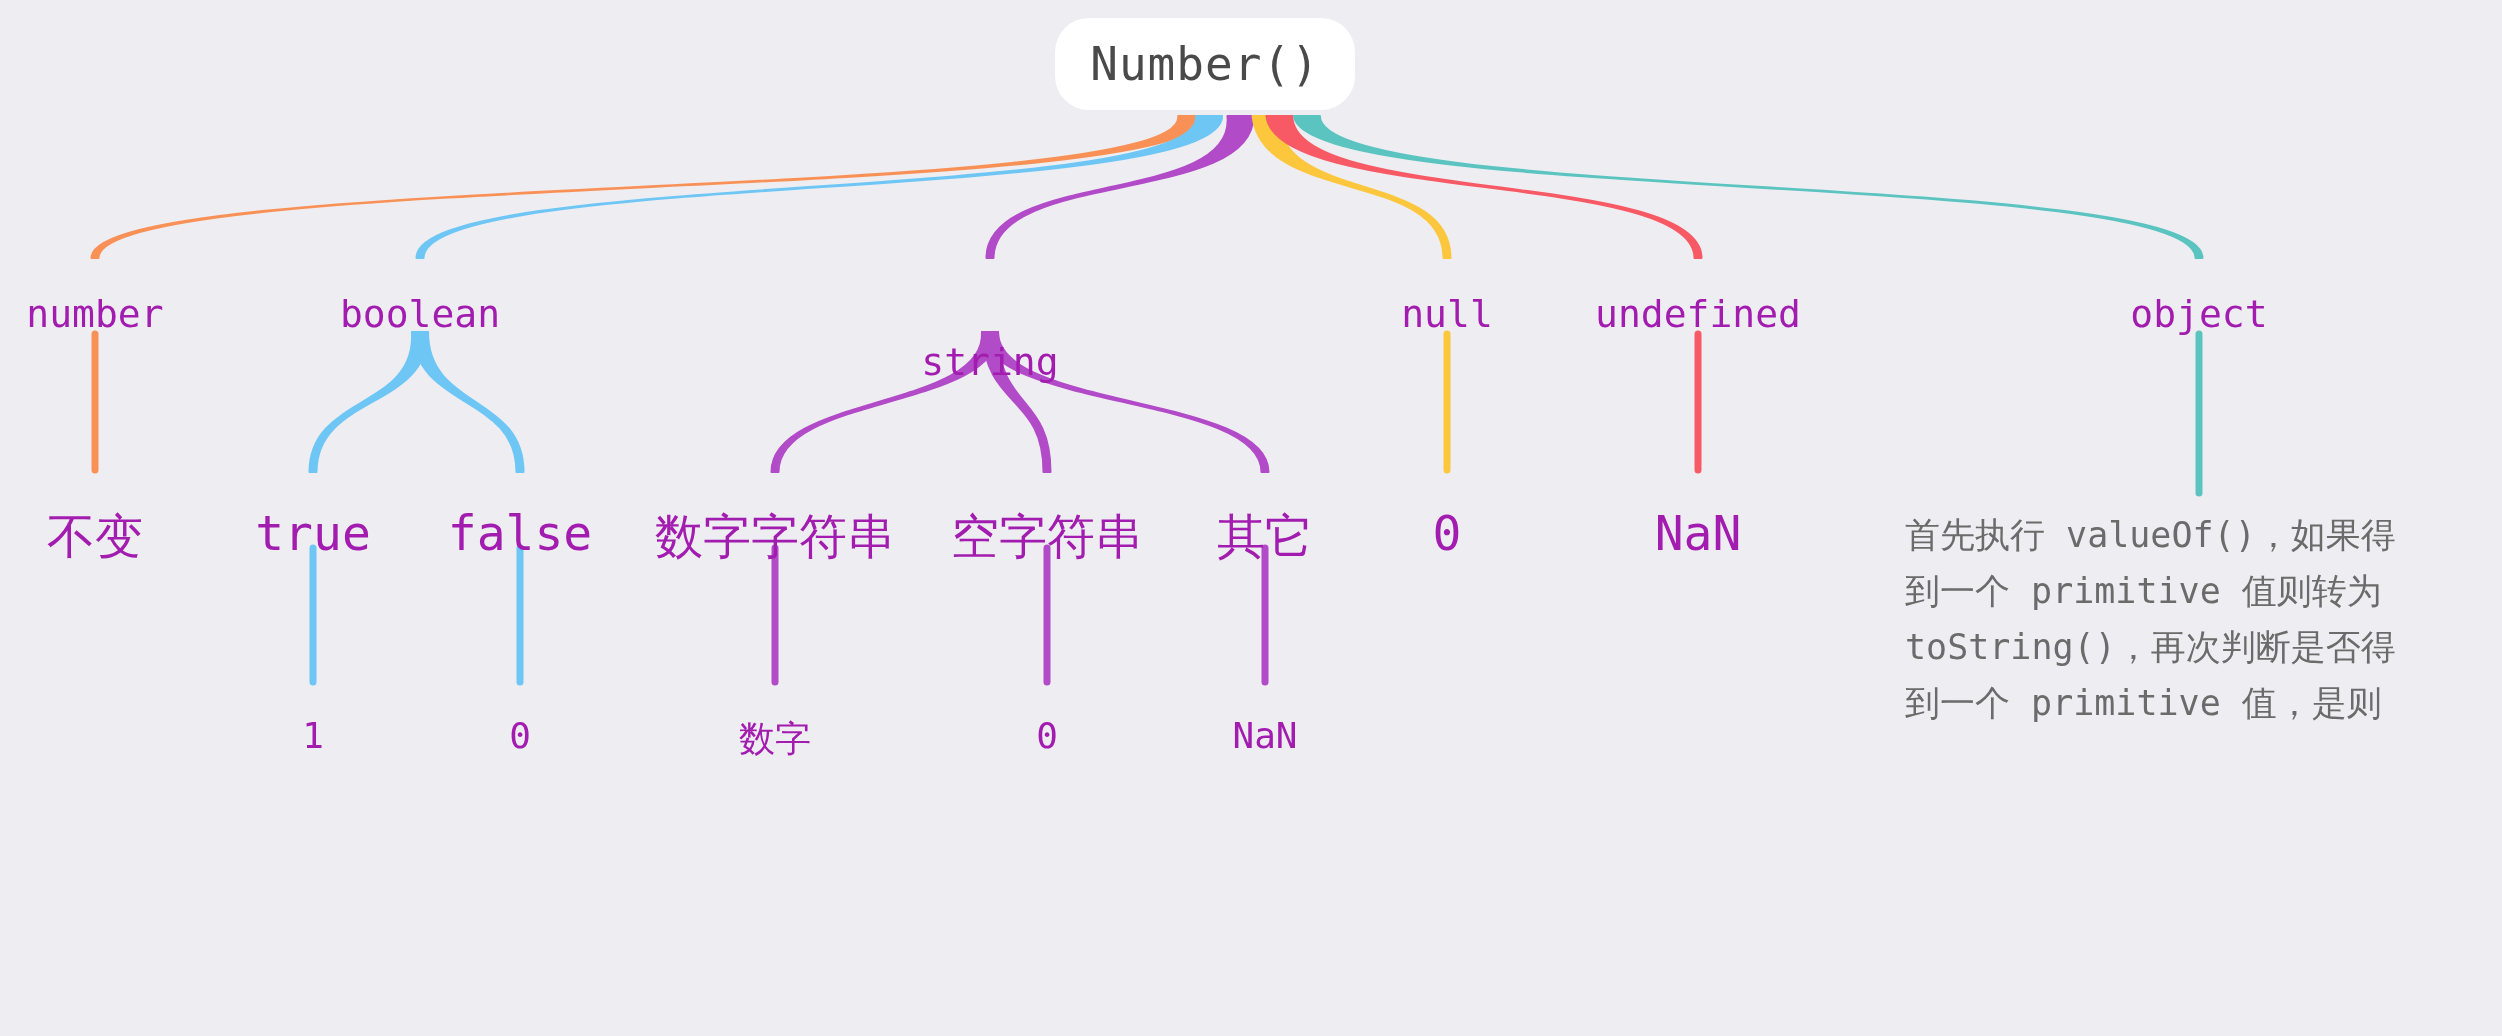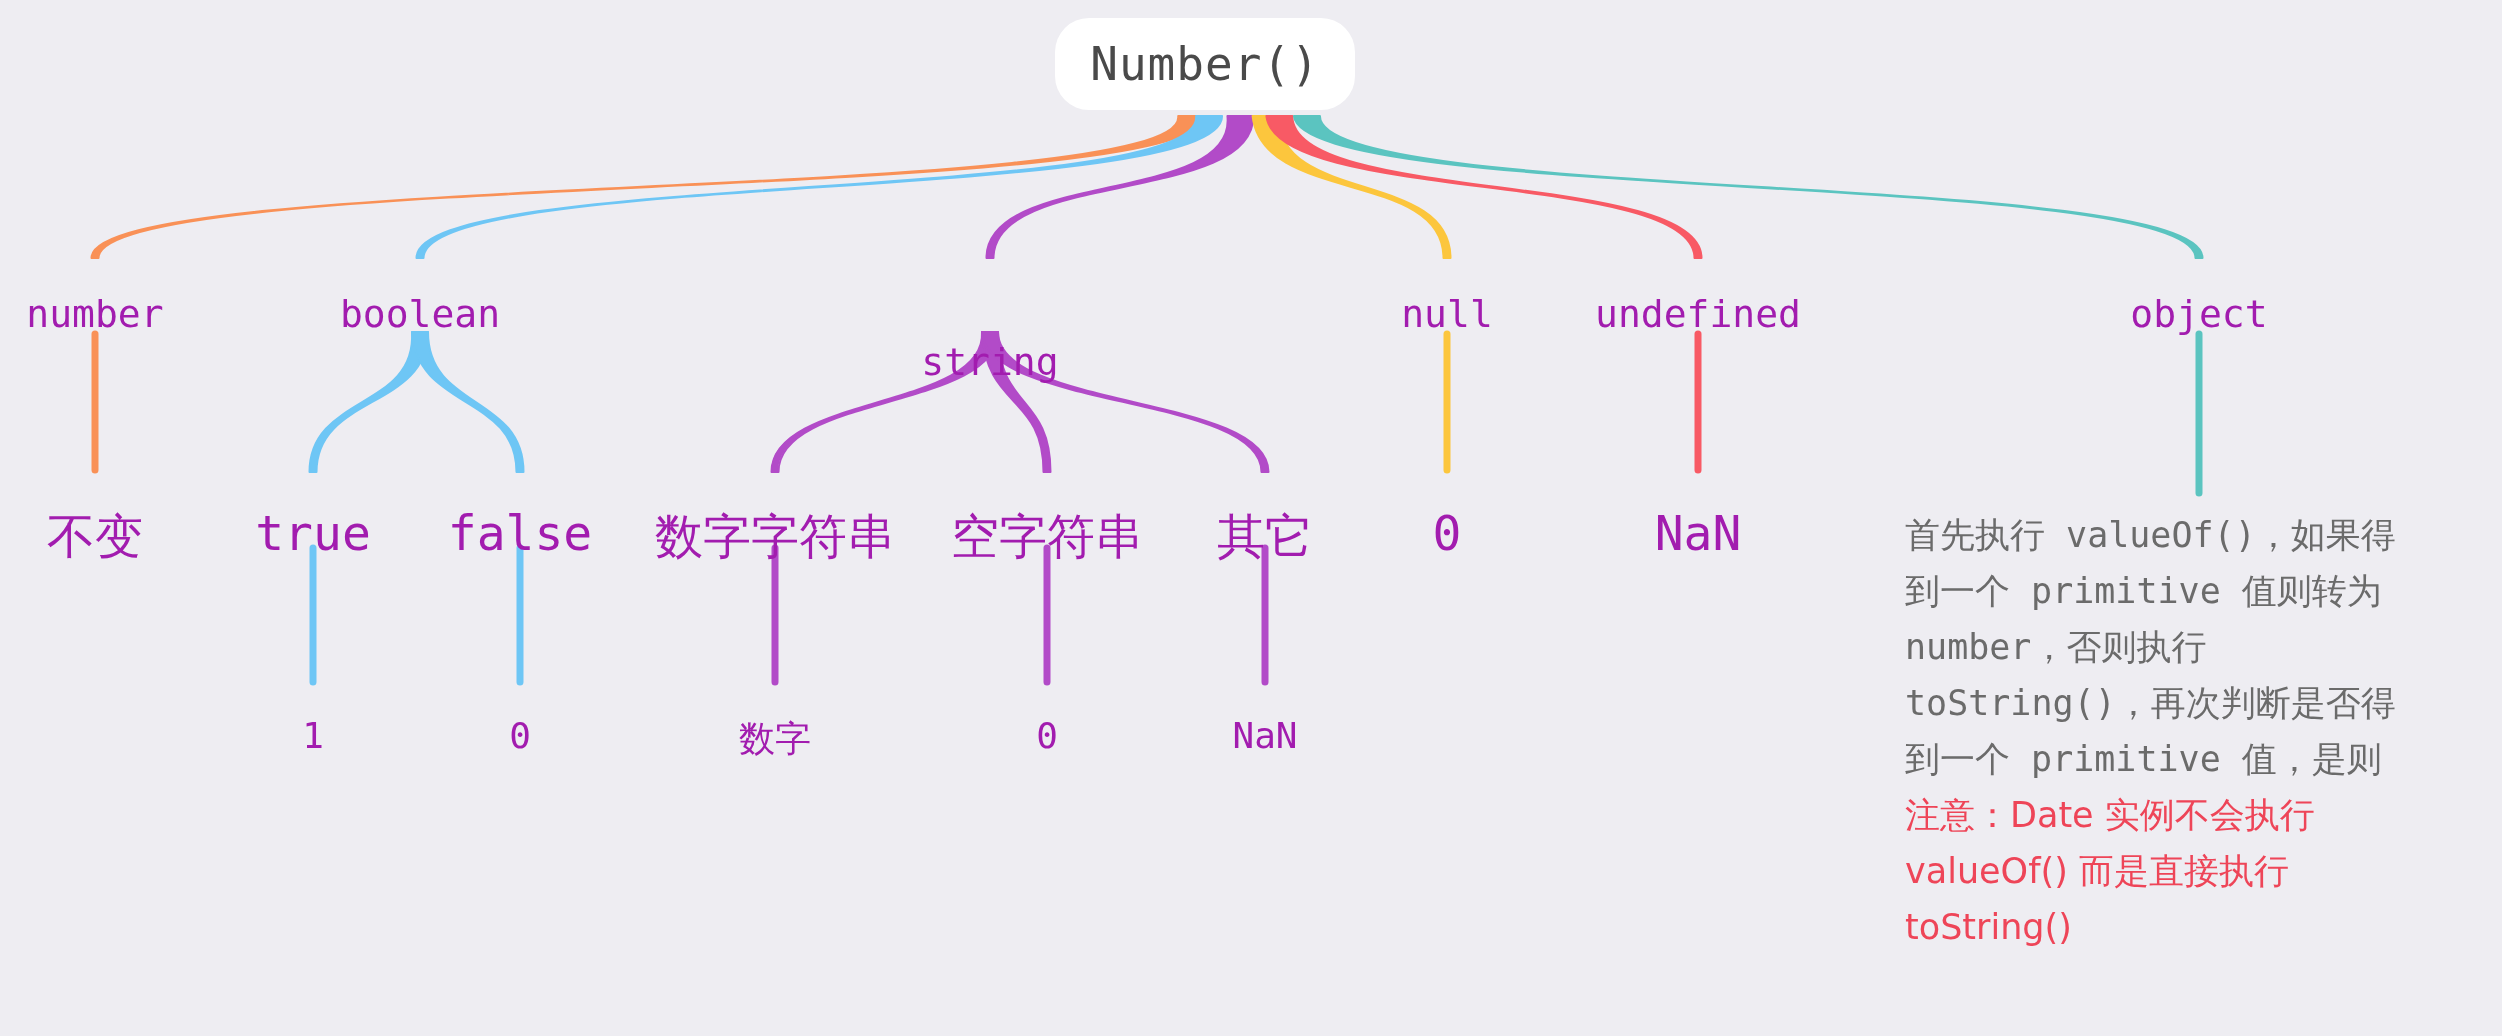--- a/index.html
+++ b/index.html
@@ -120,24 +120,18 @@
       <div class="node l2" style="left: 1447px; top: 505px;"><span>0</span></div>
       <div class="node l1" style="left: 1698px; top: 292px;"><span>undefined</span></div>
       <div class="node l2" style="left: 1698px; top: 505px;"><span>NaN</span></div>
       <div class="node l1" style="left: 2199px; top: 292px;"><span>object</span></div>
     </div>
 
   <div class="desc-block" style="left: 1905px; top: 507px;">
     <div id="desc-main-lines">
         <p class="desc-main">首先执行 valueOf()，如果得</p>
         <p class="desc-main">到一个 primitive 值则转为</p>
-        <p class="desc-main">number，否则执行</p>
         <p class="desc-main">toString()，再次判断是否得</p>
         <p class="desc-main">到一个 primitive 值，是则</p>
-      </div>
-    <div id="desc-warn-lines">
-        <p class="desc-warn">注意：Date 实例不会执行</p>
-        <p class="desc-warn">valueOf() 而是直接执行</p>
-        <p class="desc-warn">toString()</p>
       </div>
   </div>
 
 </div>
 
 </body></html>

